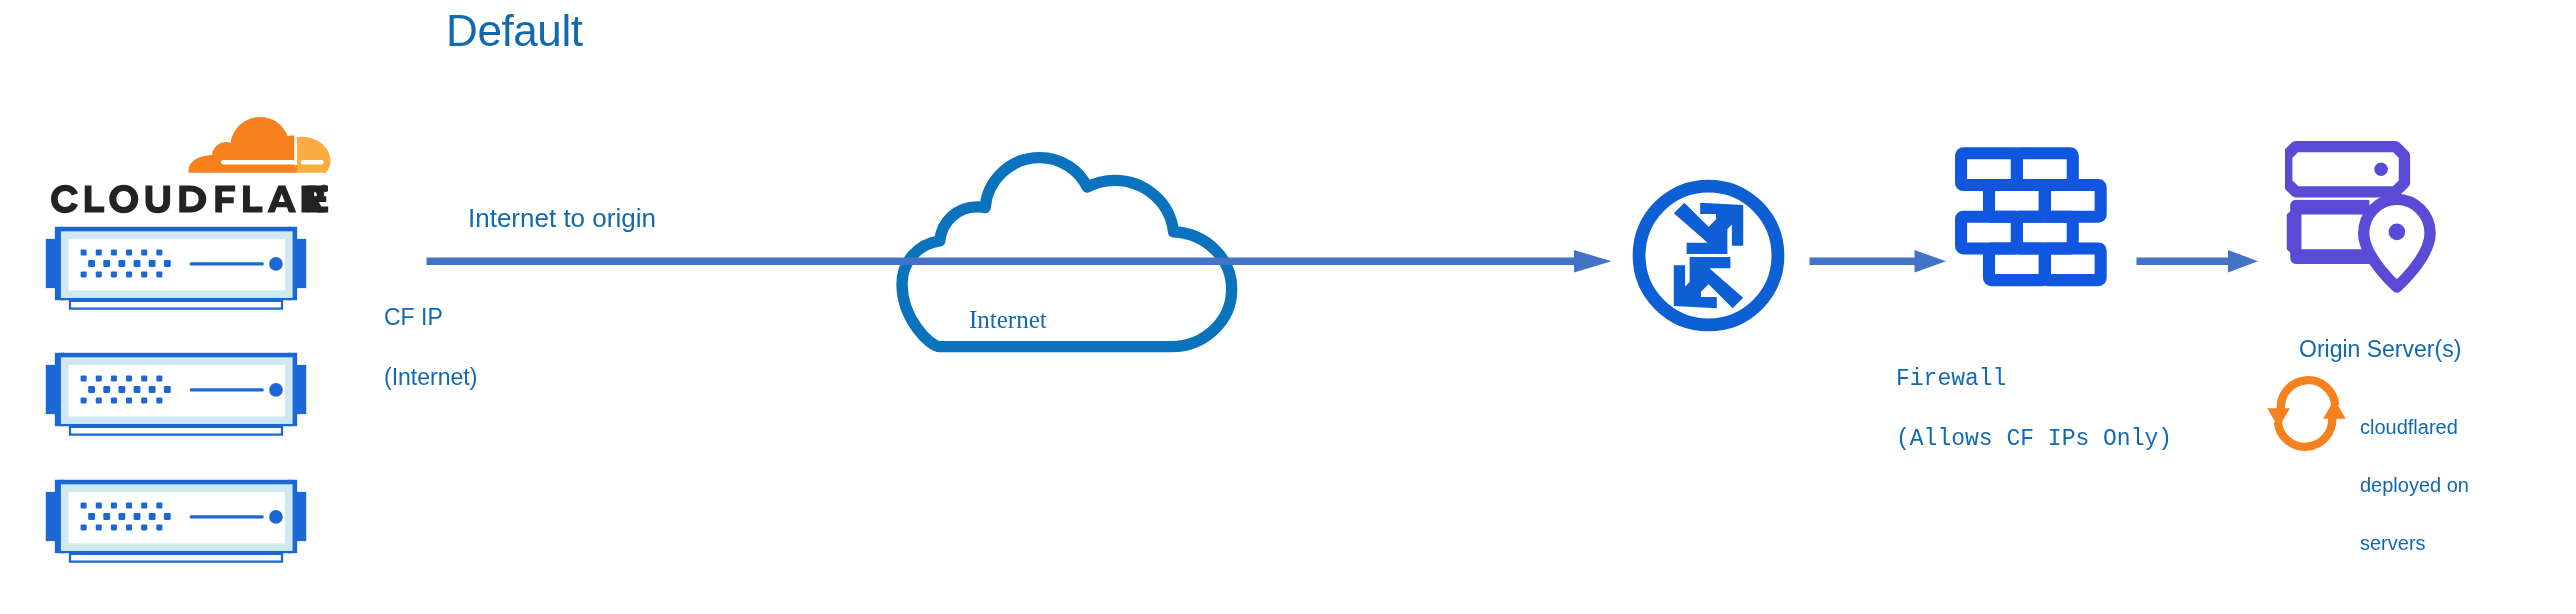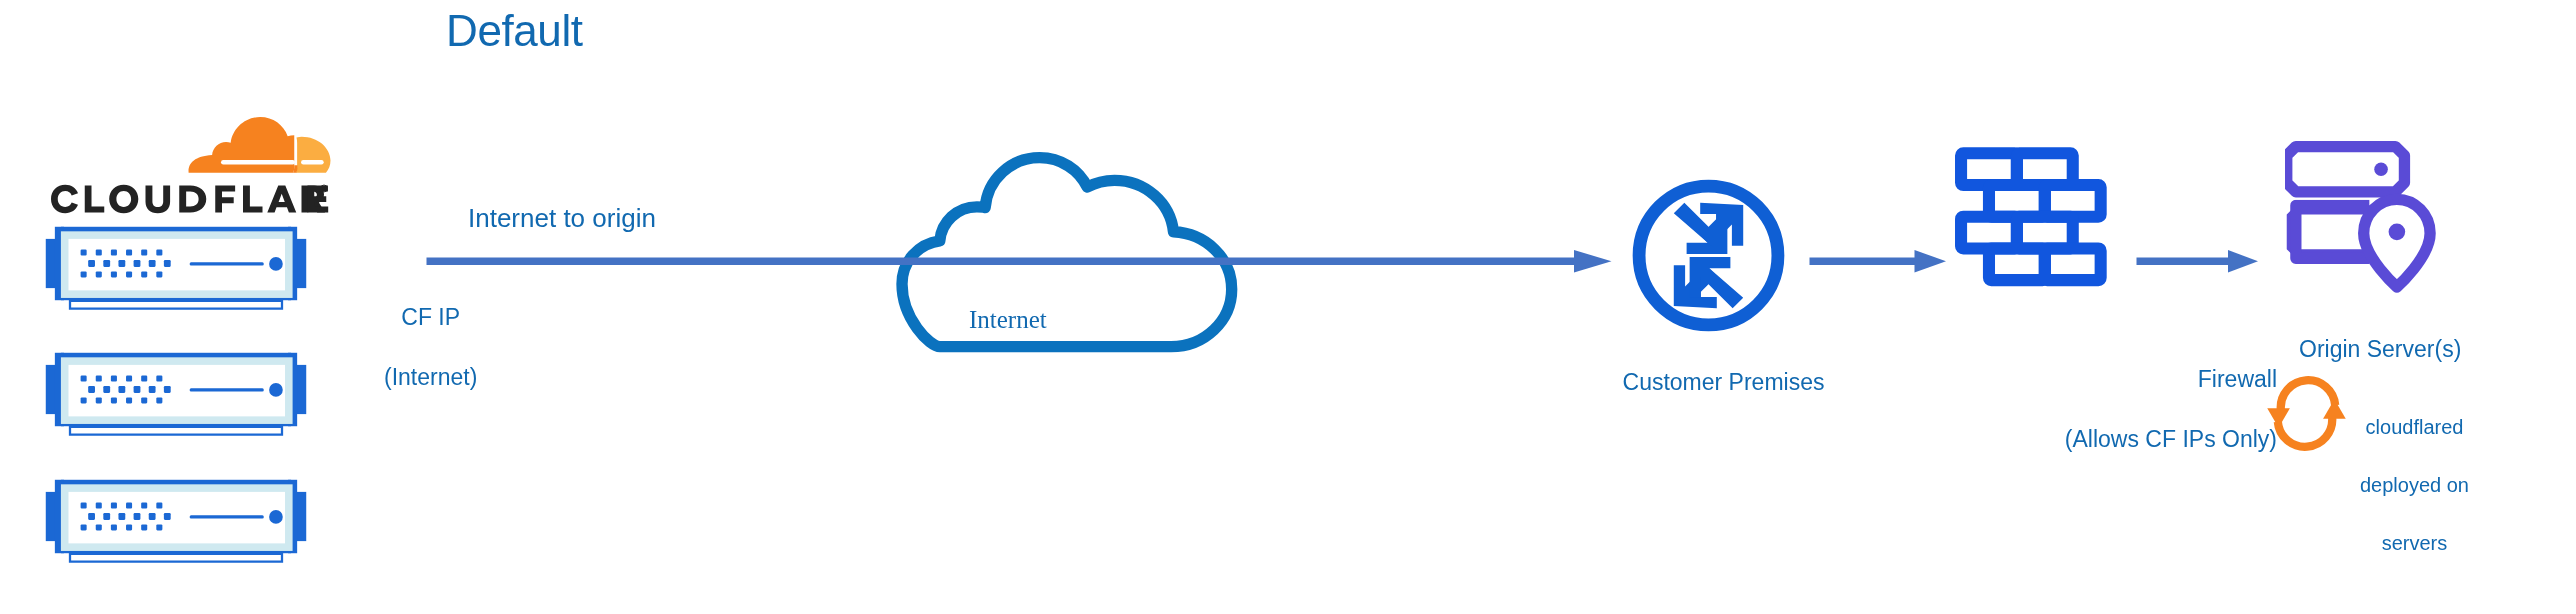--- a/index.html
+++ b/index.html
@@ -12,21 +12,21 @@
     font-family: "Liberation Sans", sans-serif;
     -webkit-font-smoothing: antialiased;
   }
   #canvas {
     position: relative;
     width: 2576px;
     height: 614px;
     background: #ffffff;
     overflow: hidden;
   }
-  .abs { position: absolute; text-align: center; }
+  .abs { position: absolute; }
 
   
   #diagram-title {
     left: 446px;
     top: 6px;
     font-size: 44px;
     color: #1169B0;
     letter-spacing: -0.4px;
     white-space: nowrap;
   }
@@ -60,22 +60,22 @@
     font-size: 25px; color: #1169B0;
     white-space: nowrap;
     font-family: Liberation Serif, serif;
   }
 
   #label-cpe {
     left: 1557px; top: 337px;
     text-align: center; width: 333px;
   }
   #label-firewall {
-    left: 1944px; top: 334px;
-    text-align: right; width: 333px;
+    left: 1896px; top: 334px;
+    text-align: left; width: 333px; font-family: Liberation Mono, monospace;
   }
   #label-origin-server {
     left: 2259px; top: 334px;
     white-space: nowrap;
     margin-left: 40px;
   }
   #label-cloudflared {
     left: 2360px; top: 384px;
     font-size: 20px; line-height: 29px;
   }
@@ -328,21 +328,20 @@
   <div class="abs flow-label" id="label-request-to-origin">Internet to origin</div>
 
   <div class="abs flow-label" id="label-cf-ip">
     <div>CF IP</div>
     <div>(Internet)</div>
   </div>
 
   <div class="abs" id="label-internet">Internet</div>
 
   <div class="abs flow-label" id="label-cpe">
-    <div>Customer Premises</div>
   </div>
 
   <div class="abs flow-label" id="label-firewall">
     <div>Firewall</div>
     <div>(Allows CF IPs Only)</div>
   </div>
 
   <div class="abs flow-label" id="label-origin-server">Origin Server(s)</div>
 
   <div class="abs flow-label" id="label-cloudflared">

